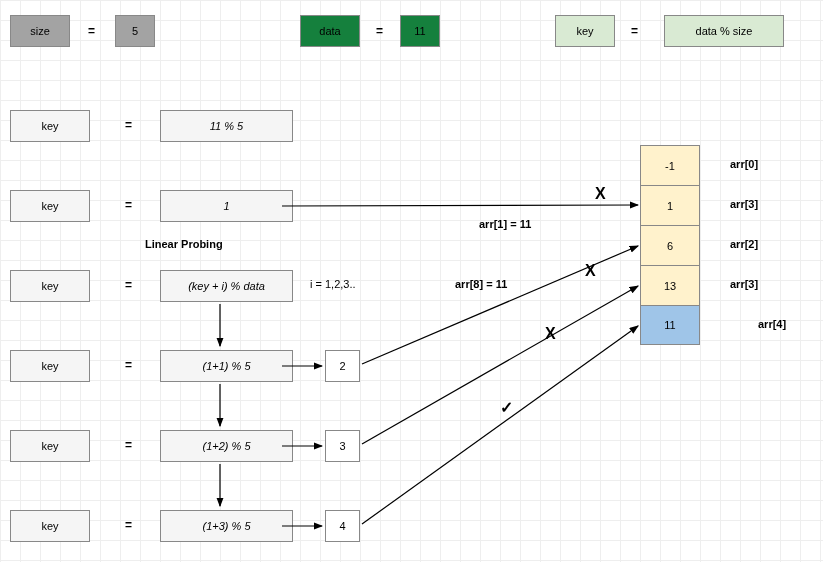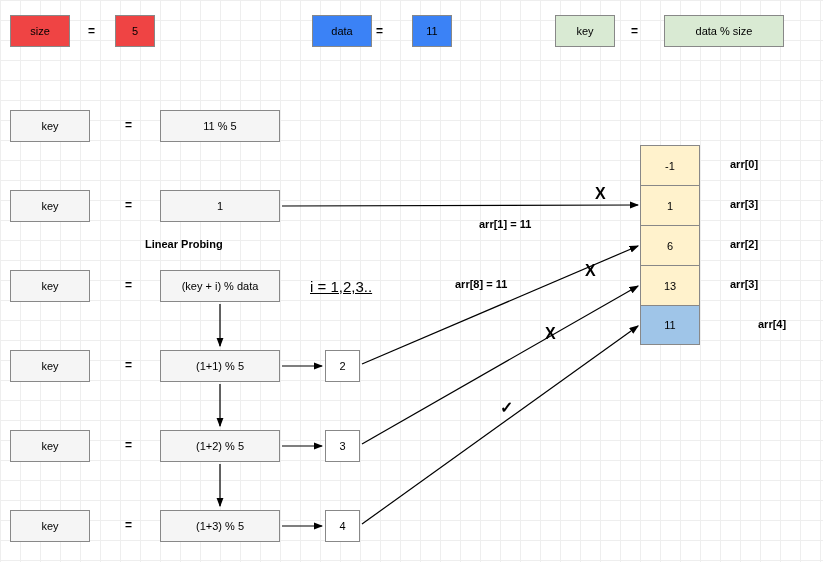--- a/index.html
+++ b/index.html
@@ -23,47 +23,46 @@
   .box {
     position: absolute;
     display: flex;
     align-items: center;
     justify-content: center;
     border: 1px solid #888;
     background: #f5f5f5;
     height: 32px;
     font-size: 11px;
   }
-  .box.blue { background: #ef4444; }
-  .box.purple { background: #3b82f6; margin-left: 12px; }
+  .box.blue { background: #a3a3a3; }
+  .box.purple { background: #15803d; }
   .box.green { background: #d9ead3; }
   .box.yellow { background: #fff2cc; }
   .box.bluecell { background: #9fc5e8; }
   .box.small { width: 40px; }
   .box.med { width: 60px; }
   .box.keybox { width: 80px; }
-  .box.wide { width: 120px; }
+  .box.wide { width: 133px; font-style: italic; }
   .box.wider { width: 120px; }
   .box.result { width: 35px; background: #fff; }
   .box.arrcell { width: 60px; height: 40px; border-bottom: none; }
   .box.arrcell.last { border-bottom: 1px solid #888; }
   .eq {
     position: absolute;
     font-size: 12px;
     font-weight: bold;
   }
   .lbl {
     position: absolute;
     font-size: 11px;
     font-weight: bold;
   }
   .annot {
     position: absolute;
-    font-size: 15px;
-    text-decoration: underline;
+    font-size: 11px;
   }
   .mark {
     position: absolute;
     font-size: 16px;
     font-weight: bold;
   }
   svg.overlay {
     position: absolute;
     inset: 0;
     width: 823px;

